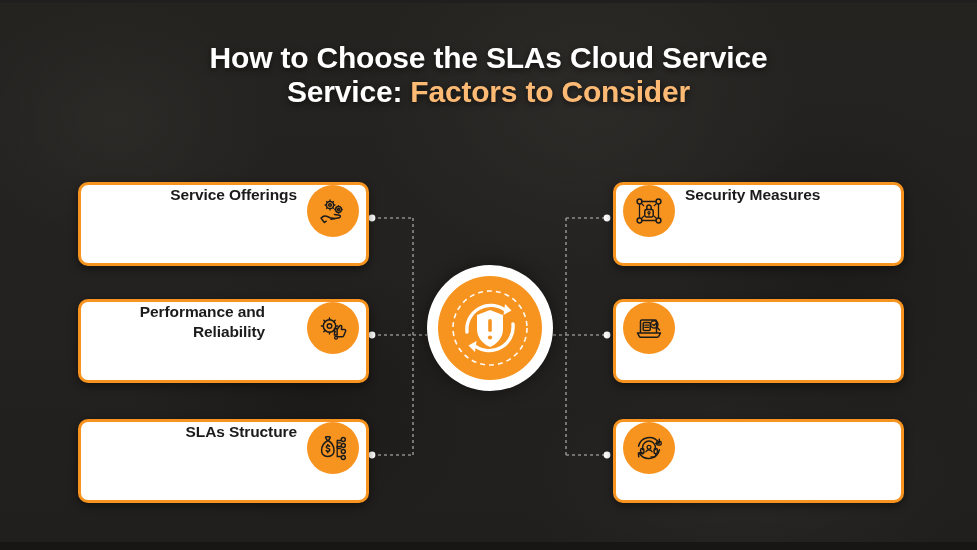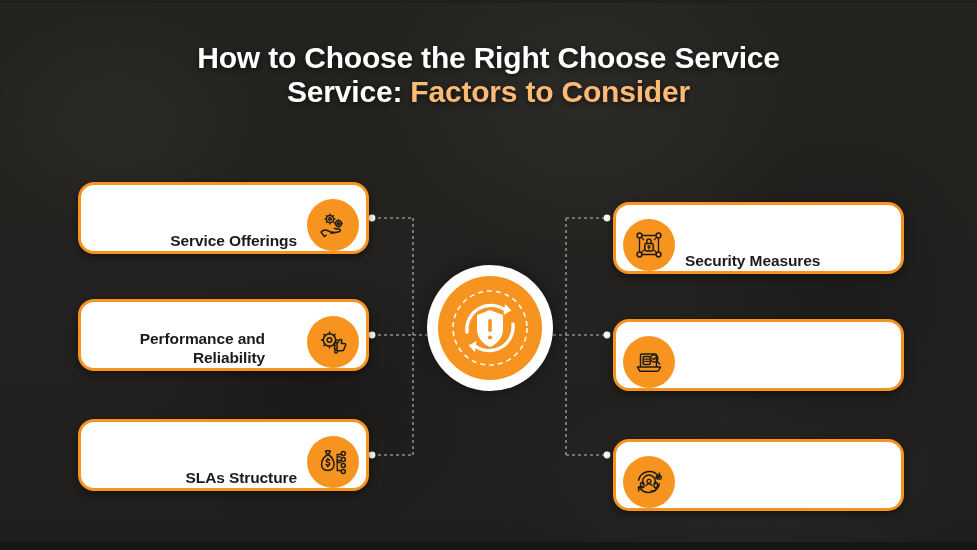--- a/index.html
+++ b/index.html
@@ -59,29 +59,29 @@
   }
   #hub-inner {
     width:104px; height:104px; border-radius:50%;
     background:#F79420;
     display:flex; align-items:center; justify-content:center;
   }
 
   
   .card {
     position:absolute;
-    width:291px; height:72px;
+    width:291px; height:84px;
     background:#ffffff;
     border:3px solid #F79420;
-    border-radius:16px;
-    display:flex; align-items:flex-end;
+    border-radius:10px;
+    display:flex; align-items:flex-start;
     box-shadow:0 3px 10px rgba(0,0,0,.45);
   }
   .card.left  { left:78px;  flex-direction:row; justify-content:flex-end; padding-right:7px; padding-left:14px; }
-  .card.right { left:613px; flex-direction:row; justify-content:flex-start; padding-left:7px; padding-right:14px;margin-top:20px; }
+  .card.right { left:613px; flex-direction:row; justify-content:flex-start; padding-left:7px; padding-right:14px; }
 
   .card-label {
     font-size:15.5px;
     font-weight:600;
     color:#1b1b1b;
     line-height:1.26;
     letter-spacing:-0.1px;
     white-space:pre-line;
   }
   .card.left  .card-label { text-align:right; margin-right:10px; }
@@ -101,21 +101,21 @@
   .row3 { top:419px; }
 </style>
 </head>
 <body>
 
 <div id="bg"></div>
 <div id="bg-top-band"></div>
 <div id="bg-bottom-band"></div>
 
 <div id="title">
-  <div>How to Choose the Right Choose Service</div>
+  <div>How to Choose the SLAs Cloud Service</div>
   <div><span>Service: </span><span class="accent">Factors to Consider</span></div>
 </div>
 
 <svg id="wires" width="977" height="550">
   <g stroke="#8E8C89" stroke-width="1.6" stroke-dasharray="3 3" fill="none">
 
     <path d="M372 218 H 413"></path>
     <path d="M372 335 H 413"></path>
     <path d="M372 455 H 413"></path>
 

